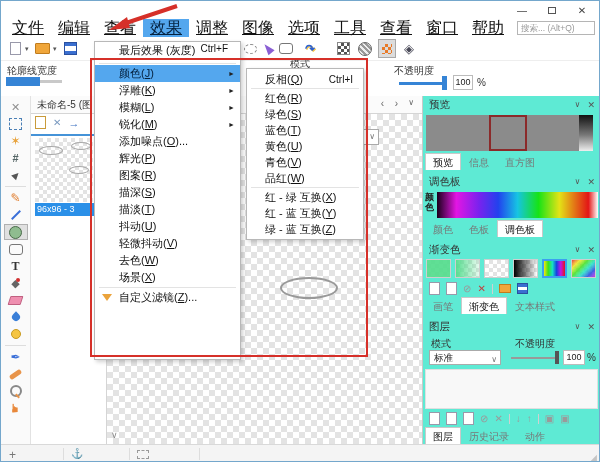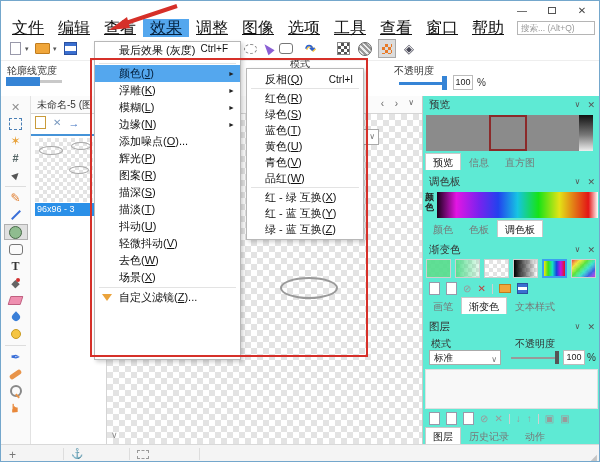--- a/index.html
+++ b/index.html
@@ -507,21 +507,21 @@
         </div>
         <div class="mi">
           <span class="ml">浮雕(<u>K</u>)</span>
           <span class="arr">►</span>
         </div>
         <div class="mi">
           <span class="ml">模糊(<u>L</u>)</span>
           <span class="arr">►</span>
         </div>
         <div class="mi">
-          <span class="ml">边缘(<u>N</u>)</span>
+          <span class="ml">锐化(<u>M</u>)</span>
           <span class="arr">►</span>
         </div>
         <div class="mi">
           <span class="ml">添加噪点(<u>O</u>)...</span>
         </div>
         <div class="mi">
           <span class="ml">辉光(<u>P</u>)</span>
         </div>
         <div class="mi">
           <span class="ml">图案(<u>R</u>)</span>

